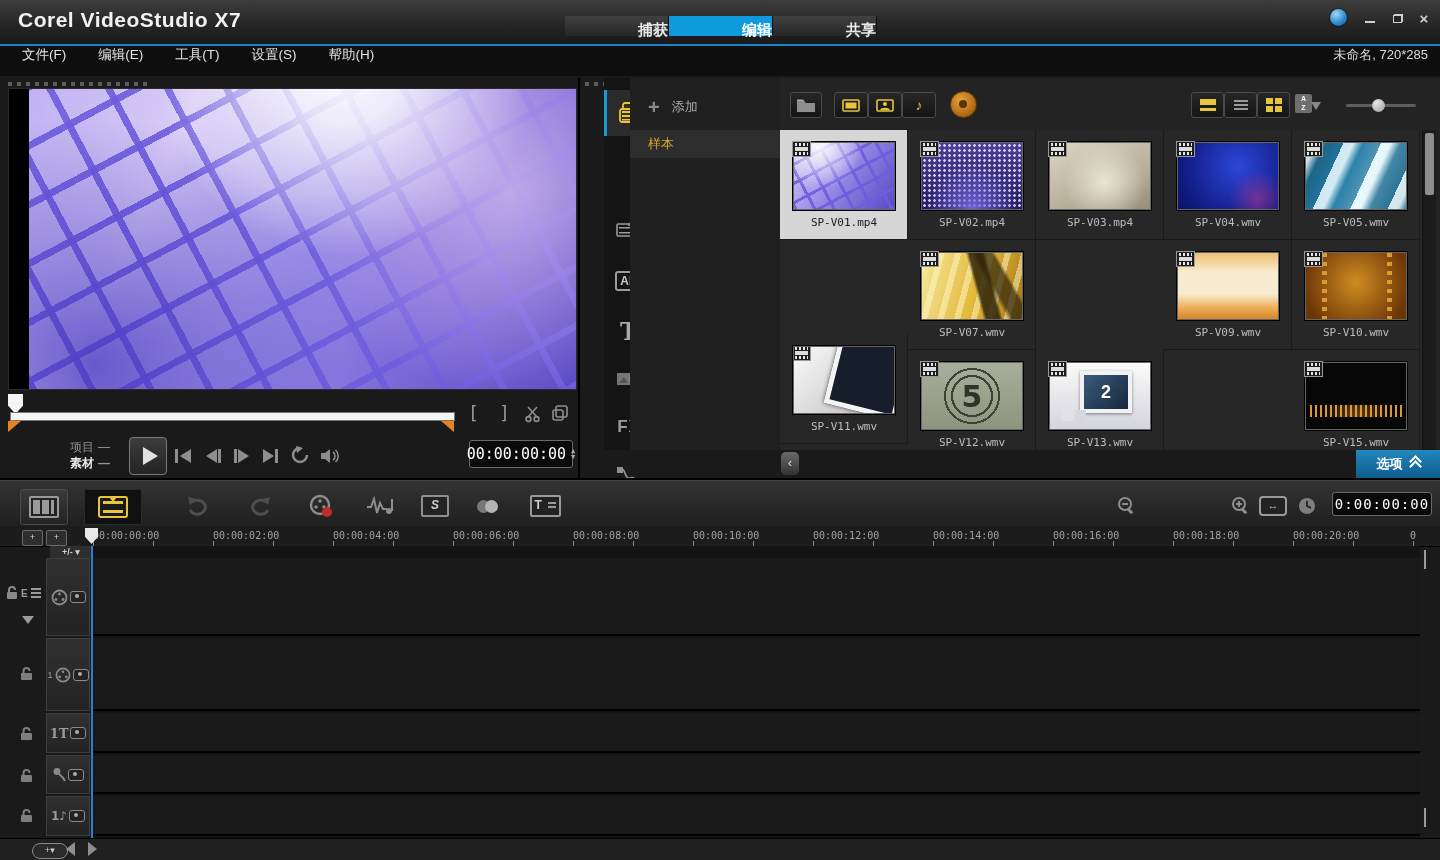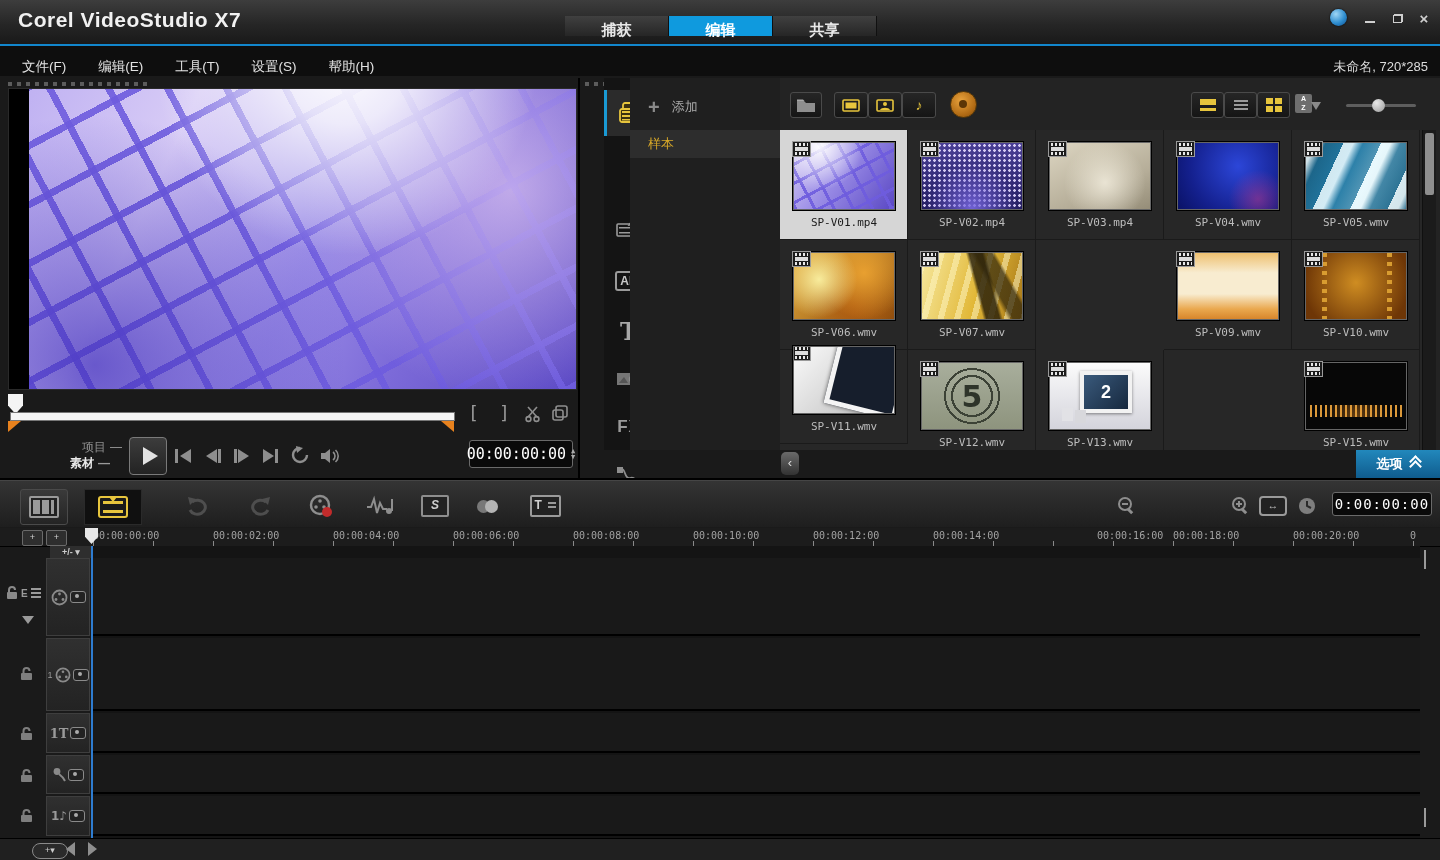--- a/index.html
+++ b/index.html
@@ -6,35 +6,35 @@
   #app{position:relative;width:1440px;height:860px;background:#1a1a1a;overflow:hidden;
        font-family:"Liberation Sans",sans-serif;color:#ddd;-webkit-font-smoothing:antialiased;}
   .abs{position:absolute;}
   svg{display:block;}
 
   
   .titlebar{left:0;top:0;width:1440px;height:44px;
     background:linear-gradient(#3d3d3d,#262626 55%,#191919);border-bottom:2px solid #1286cc;}
   .app-title{left:18px;top:8px;font-size:21px;font-weight:bold;color:#f2f2f2;letter-spacing:.5px;}
   .tabs{left:565px;top:16px;display:flex;}
-  .tab{width:103px;height:20px;line-height:28px;text-align:center;font-size:15px;font-weight:bold;
+  .tab{width:103px;height:20px;line-height:28px;text-align:right;font-size:15px;font-weight:bold;
     color:#e8e8e8;background:linear-gradient(#404040,#262626);border-right:1px solid #101010;cursor:default;}
   .tab.active{background:#0f9ade;color:#fff;}
   .corel-ball{left:1330px;top:9px;width:17px;height:17px;border-radius:50%;
     background:radial-gradient(circle at 35% 30%,#9fd6f5,#2f8ed0 55%,#0b4c8c);box-shadow:0 0 2px #000;}
   .winbtn{top:10px;width:20px;height:16px;display:flex;align-items:center;justify-content:center;color:#cfcfcf;}
   .wb-min-bar{width:10px;height:2px;background:#cfcfcf;margin-top:8px;}
   .wb-rest{position:relative;width:10px;height:9px;}
   .wb-rest i{position:absolute;border:1px solid #cfcfcf;width:7px;height:6px;}
   .wb-rest i:first-child{right:0;top:0;}
   .wb-rest i:last-child{left:0;bottom:0;background:#262626;}
   .wb-close{font-size:15px;font-weight:bold;line-height:1;}
 
   
-  .menubar{left:0;top:46px;width:1440px;height:30px;background:#0e0e0e;display:flex;align-items:flex-end;}
+  .menubar{left:0;top:46px;width:1440px;height:30px;background:#0e0e0e;display:flex;align-items:flex-start;}
   .menu-item{padding:0 16px;font-size:13.5px;color:#e2e2e2;}
   .project-info{position:absolute;right:12px;font-size:13px;color:#dcdcdc;}
 
   .dots{height:4px;background:repeating-linear-gradient(90deg,#5c5c5c 0 4px,rgba(0,0,0,0) 4px 9px);}
 
   
   .preview-video{left:8px;top:88px;width:567px;height:300px;background:#000;border:1px solid #2a2a2a;}
   .mosaic{position:absolute;left:20px;top:0;right:0;bottom:0;
     background:
       radial-gradient(circle at 58% -8%,rgba(255,255,255,.97) 0%,rgba(255,255,255,.8) 13%,rgba(255,255,255,0) 42%),
@@ -283,21 +283,21 @@
   </div>
   <div class="abs" style="left:551px;top:404px;">
     <svg width="18" height="18" viewBox="0 0 18 18">
         <g stroke="#8e8e8e" stroke-width="1.6" fill="none">
       <rect x="5" y="2" width="11" height="11" rx="2"></rect>
           <rect x="2" y="6" width="10" height="10" rx="2"></rect>
         </g>
       </svg>
   </div>
 
-  <div class="abs pv-label" style="left:82px;top:440px;color:#8e8e8e;"><span>项目</span><span class="dash">—</span></div>
+  <div class="abs pv-label" style="left:70px;top:440px;color:#8e8e8e;"><span>项目</span><span class="dash">—</span></div>
   <div class="abs pv-label" style="left:70px;top:456px;color:#e8e8e8;font-weight:bold;"><span>素材</span><span class="dash">—</span></div>
 
   <div class="abs play-btn">
       <span class="play-tri"></span>
     </div>
 
   <div class="abs" style="left:172px;top:446px;">
     <svg width="22" height="20" viewBox="0 0 22 20" fill="#8e8e8e">
         <rect x="3" y="3" width="3" height="14"></rect>
         <path d="M19 3 L8 10 L19 17 Z"></path>
@@ -513,30 +513,20 @@
         <div class="thumb v05">
             <div class="badge">
               <i class="t"></i>
               <em></em>
               <i class="b"></i>
             </div>
           </div>
         <div class="cell-label">SP-V05.wmv</div>
       </div>
 
-      <div class="cell" style="left:0;top:110px;">
-        <div class="thumb v06">
-            <div class="badge">
-              <i class="t"></i>
-              <em></em>
-              <i class="b"></i>
-            </div>
-          </div>
-        <div class="cell-label">SP-V06.wmv</div>
-      </div>
       <div class="cell" style="left:128px;top:110px;">
         <div class="thumb v07">
             <div class="badge">
               <i class="t"></i>
               <em></em>
               <i class="b"></i>
             </div>
           </div>
         <div class="cell-label">SP-V07.wmv</div>
       </div>
@@ -709,21 +699,21 @@
     <div class="ruler-ic" style="left:22px;"><span>+</span></div>
     <div class="ruler-ic" style="left:46px;"><span>+</span></div>
     <span class="ruler-label" style="left:93px;">00:00:00:00</span>
     <span class="ruler-label" style="left:213px;">00:00:02:00</span>
     <span class="ruler-label" style="left:333px;">00:00:04:00</span>
     <span class="ruler-label" style="left:453px;">00:00:06:00</span>
     <span class="ruler-label" style="left:573px;">00:00:08:00</span>
     <span class="ruler-label" style="left:693px;">00:00:10:00</span>
     <span class="ruler-label" style="left:813px;">00:00:12:00</span>
     <span class="ruler-label" style="left:933px;">00:00:14:00</span>
-    <span class="ruler-label" style="left:1053px;margin-left:44px;">00:00:16:00</span>
+    <span class="ruler-label" style="left:1053px;">00:00:16:00</span>
     <span class="ruler-label" style="left:1173px;">00:00:18:00</span>
     <span class="ruler-label" style="left:1293px;">00:00:20:00</span>
     <span class="ruler-label" style="left:1410px;">0</span>
     <div class="ruler-ticks"></div>
   </div>
   <div class="abs tl-playhead"></div>
   <div class="abs track-tools">+/- ▾</div>
 
   <div class="abs tracks-bg"></div>
 

